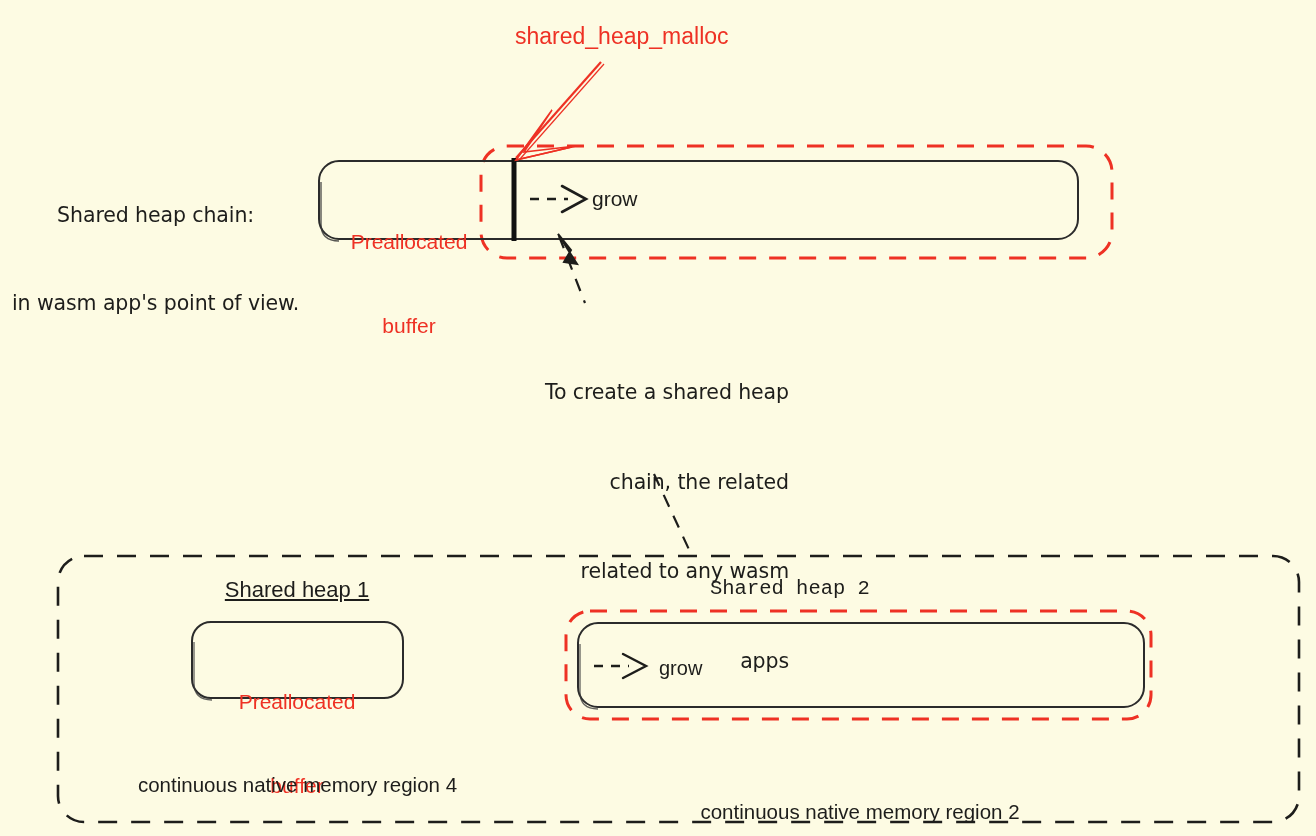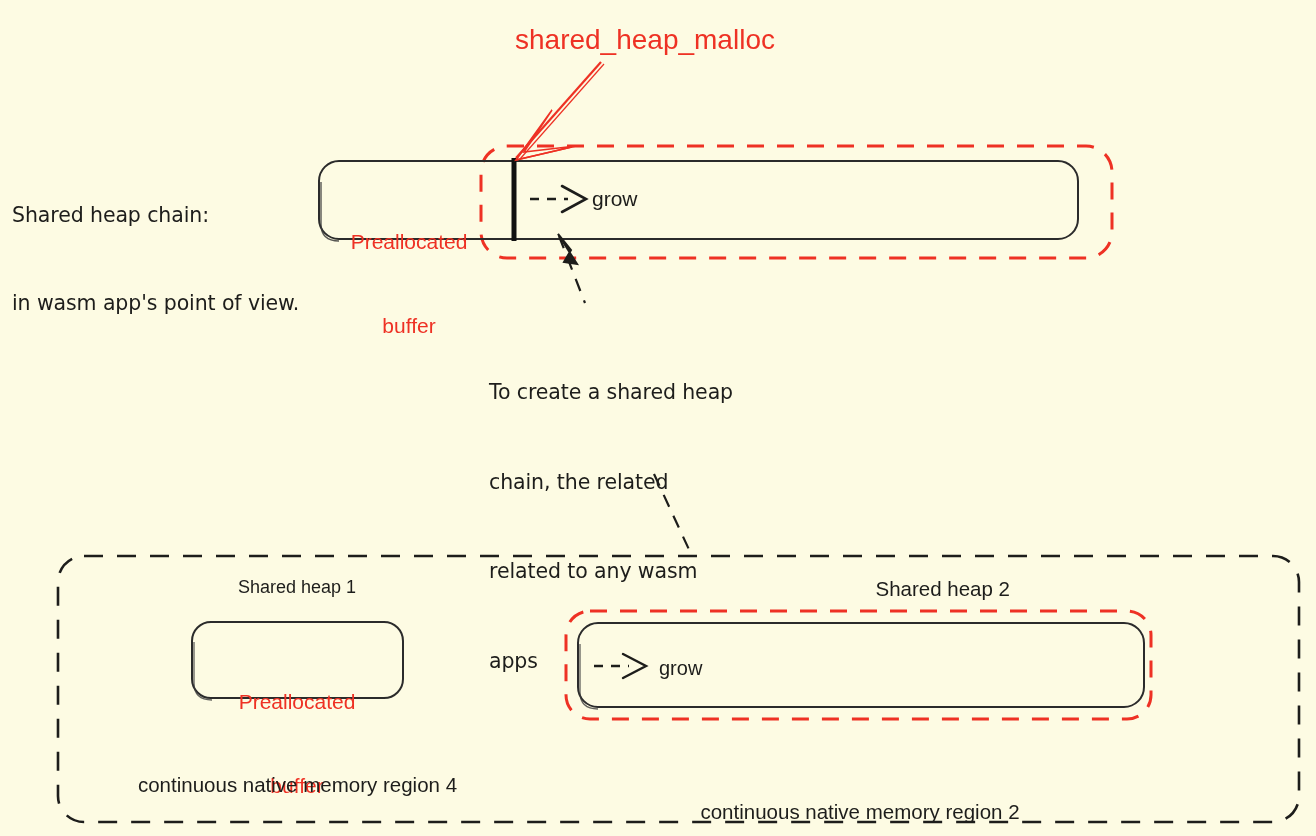--- a/index.html
+++ b/index.html
@@ -34,27 +34,28 @@
     line-height: 1.30;
   }
 
   
   .left-note {
     left: 12px;
     top: 143px;
     font-size: 20.5px;
     line-height: 1.42;
     letter-spacing: -0.1px;
+    text-align: center;
   }
 
   
   .red-label {
     left: 515px;
     top: 22px;
-    font-size: 28px;
+    font-size: 23px;
     color: #ee3124;
     font-family: "Liberation Sans", sans-serif;
   }
 
   
   .prealloc-top {
     left: 334px;
     top: 173px;
     width: 150px;
     text-align: center;
@@ -76,42 +77,43 @@
     top: 655px;
     font-size: 20px;
     font-family: "Liberation Sans", sans-serif;
   }
 
   
   .center-note {
     left: 489px;
     top: 318px;
     width: 300px;
-    text-align: left;
+    text-align: right;
     font-size: 20.5px;
     line-height: 1.46;
     letter-spacing: -0.1px;
   }
 
   
   .heap1-title {
     left: 152px;
     top: 576px;
     width: 290px;
     text-align: center;
-    font-size: 18px;
-    font-family: "Liberation Sans", sans-serif;
+    font-size: 22px;
+    font-family: "Liberation Sans", sans-serif;
+    text-decoration: underline;
   }
   .heap2-title {
     left: 710px;
     top: 576px;
     width: 300px;
-    text-align: right;
-    font-size: 20.5px;
-    font-family: Liberation Sans, sans-serif;
+    text-align: left;
+    font-size: 20.5px;
+    font-family: Liberation Mono, monospace;
   }
   .prealloc-bottom {
     left: 207px;
     top: 632px;
     width: 180px;
     text-align: center;
     font-size: 21px;
     color: #ee3124;
     font-family: "Liberation Sans", sans-serif;
     line-height: 1.33;

